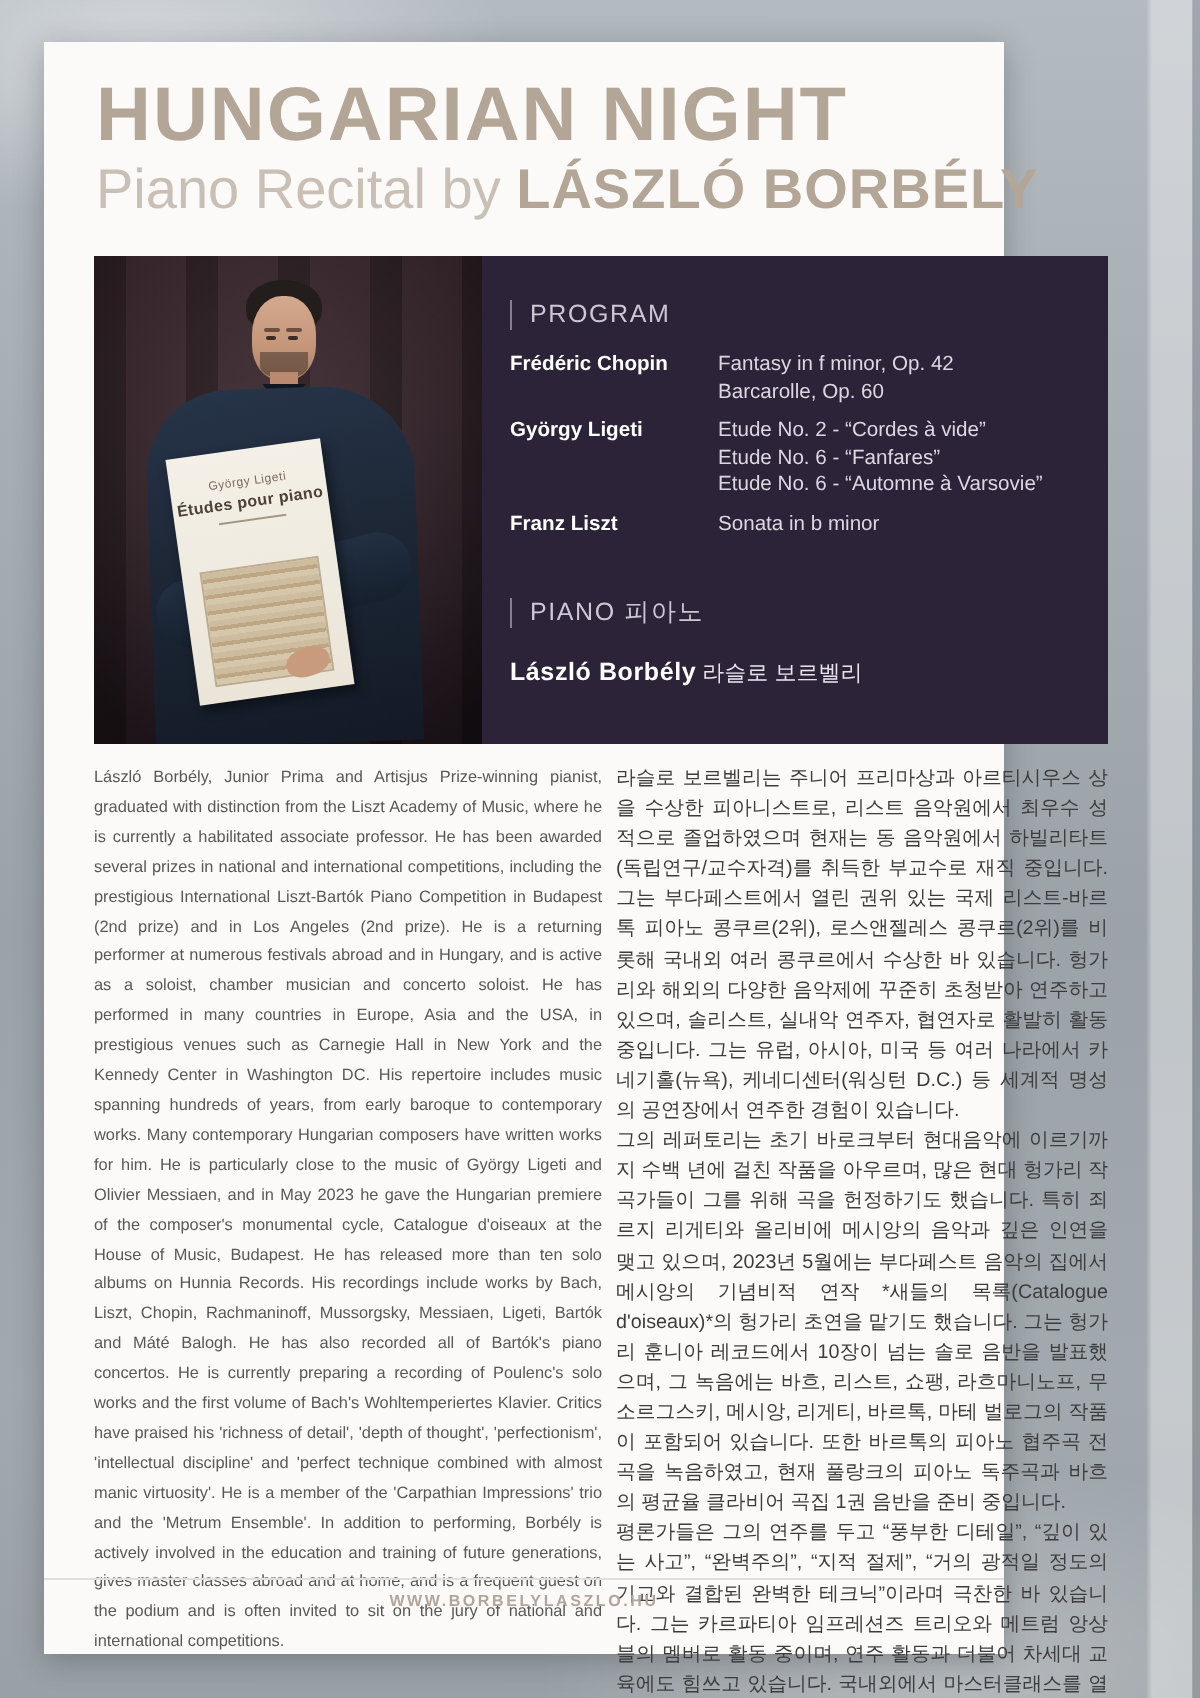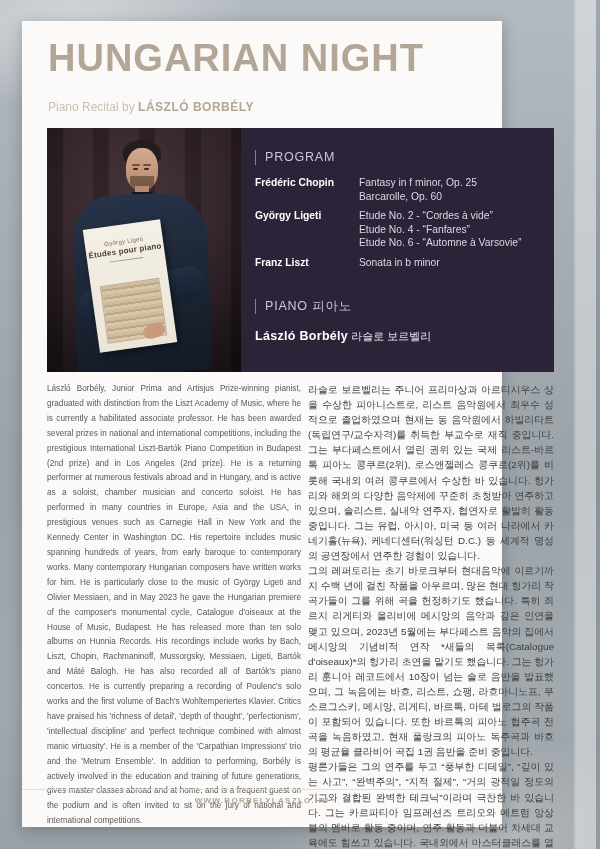--- a/index.html
+++ b/index.html
@@ -19,21 +19,21 @@
     background:#fbfaf8;
     box-shadow:0 3px 14px rgba(30,35,40,.30);
   }
 
   
   .masthead{ position:absolute; left:26px; right:25px; top:16px; }
   .title{
     font-size:38px; font-weight:bold; letter-spacing:1px;
     color:#b3a697; line-height:42px; white-space:nowrap;
   }
-  .subtitle{ text-align:left; font-size:12px; line-height:24px; margin-top:16px; white-space:nowrap; }
+  .subtitle{ text-align:left; font-size:28px; line-height:24px; margin-top:4px; white-space:nowrap; }
   .subtitle .pre{ color:#c9bfb4; font-weight:normal; }
   .subtitle .name{ color:#b3a697; font-weight:bold; letter-spacing:.5px; }
 
   
   .hero{
     position:absolute; left:25px; top:107px; width:507px; height:244px;
     display:flex; background:#2d2338; overflow:hidden;
   }
   .photo{
     position:relative; width:194px; flex:0 0 194px; overflow:hidden;
@@ -140,30 +140,30 @@
       <div class="ph-hand"></div>
     </div>
 
     <div class="program">
       <div class="blk-head">PROGRAM</div>
 
       <div class="prog-rows">
         <div class="prog-row">
           <div class="composer">Frédéric Chopin</div>
           <div>
-            <div class="work">Fantasy in f minor, Op. 25</div>
+            <div class="work">Fantasy in f minor, Op. 42</div>
             <div class="work">Barcarolle, Op. 60</div>
           </div>
         </div>
 
         <div class="prog-row">
           <div class="composer">György Ligeti</div>
           <div>
             <div class="work">Etude No. 2 - “Cordes à vide”</div>
-            <div class="work">Etude No. 4 - “Fanfares”</div>
+            <div class="work">Etude No. 6 - “Fanfares”</div>
             <div class="work">Etude No. 6 - “Automne à Varsovie”</div>
           </div>
         </div>
 
         <div class="prog-row">
           <div class="composer">Franz Liszt</div>
           <div>
             <div class="work">Sonata in b minor</div>
           </div>
         </div>

